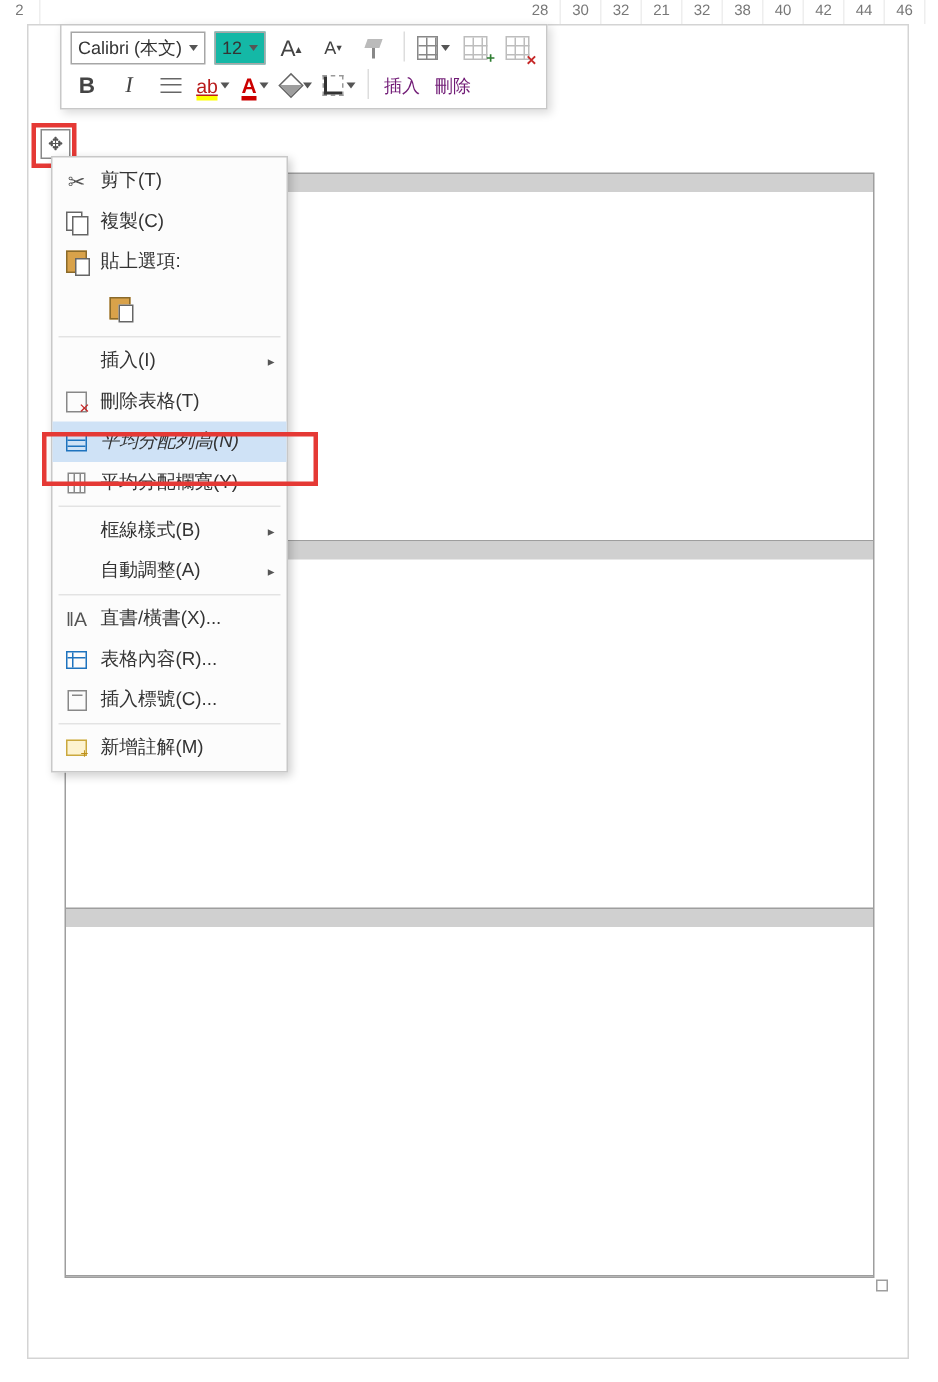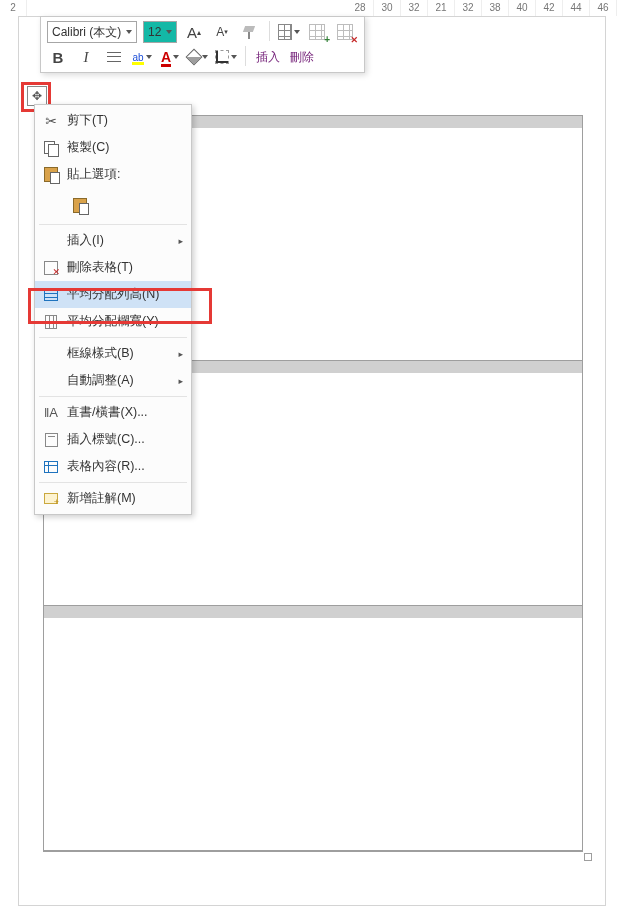--- a/index.html
+++ b/index.html
@@ -34,21 +34,21 @@
     .ic-addr { position:relative; }
     .ic-addr .ic-grid { opacity:.55; }
     .ic-addr::after { content:"+"; position:absolute; right:-2px; bottom:-2px; font-size:10px; color:#2e7d32; font-weight:bold; }
     .ic-delr { position:relative; }
     .ic-delr .ic-grid { opacity:.55; }
     .ic-delr::after { content:"✕"; position:absolute; right:-2px; bottom:-2px; font-size:9px; color:#c62828; font-weight:bold; }
     .bold { font-weight:bold; font-size:15px; }
     .italic { font-style:italic; font-family:"Times New Roman",serif; font-size:15px; }
     .eqln { width:14px; height:14px; display:flex; flex-direction:column; justify-content:space-around; }
     .eqln span { height:1px; background:#666; }
-    .ic-hl { position:relative; font-size:10px; color:#1d4ed8;text-decoration:underline; }
+    .ic-hl { position:relative; font-size:13px; color:#b91c1c;text-decoration:underline; }
     .ic-hl::after { content:""; position:absolute; left:0; right:0; bottom:-2px; height:3px; background:#ffff00; }
     .ic-fc { position:relative; font-size:14px; font-weight:bold; color:#c00; }
     .ic-fc::after { content:""; position:absolute; left:0; right:0; bottom:-2px; height:3px; background:#c00; }
     .ic-fill { width:12px; height:12px; transform:rotate(45deg); border:1px solid #666; background:linear-gradient(135deg,#fff 50%,#9e9e9e 50%); position:relative; }
     .ic-bd { width:14px; height:14px; border:1px dashed #999; }
     .ic-bd::before{ content:""; display:block; width:100%; height:100%; border-left:2px solid #333; border-bottom:2px solid #333; box-sizing:border-box; }
 
     
     .page { position:absolute; top:16px; left:18px; width:588px; height:890px; border:1px solid #d4d4d4; background:#fff; z-index:5; }
     .tbl { position:absolute; top:98px; left:24px; width:540px; border:1px solid #9e9e9e; }
@@ -57,21 +57,21 @@
     .tbl .cell::before { content:""; position:absolute; left:0; right:0; top:0; height:12px; background:#d0d0d0; }
     .tbl .cell.big { height:245px; }
     .tbl .hdl { position:absolute; right:-10px; bottom:-10px; width:8px; height:8px; border:1px solid #9e9e9e; background:#fff; }
 
     .move-handle { position:absolute; top:86px; left:27px; width:20px; height:20px; border:1px solid #888; background:#fff; z-index:25; display:flex; align-items:center; justify-content:center; font-size:12px; color:#555; cursor:move; }
     .red-box-handle { position:absolute; top:82px; left:21px; width:30px; height:30px; border:3px solid #e53935; z-index:26; pointer-events:none; }
 
     
     .ctx { position:absolute; top:104px; left:34px; width:158px; background:#fcfcfc; border:1px solid #c8c8c8; box-shadow:2px 2px 6px rgba(0,0,0,.2); z-index:40; padding:2px 0; }
     .ctx .mi { display:flex; align-items:center; height:27px; padding:0 8px 0 6px; cursor:pointer; position:relative; }
-    .ctx .mi.hl { background:#cfe2f6; }
+    .ctx .mi.hl { background:#cfe2f6;font-style:italic; }
     .ctx .sep { height:1px; background:#e3e3e3; margin:2px 4px; width:auto; }
     .ctx .ico { width:20px; height:20px; display:flex; align-items:center; justify-content:center; margin-right:6px; color:#555; }
     .ctx .txt { flex:1; font-size:12.5px; color:#333; white-space:nowrap; }
     .ctx .sub { font-size:9px; color:#555; margin-left:4px; }
     .ctx .paste-sect { padding:4px 0 4px 32px; }
     .ctx .paste-btn { width:26px; height:26px; border:1px solid transparent; display:inline-flex; align-items:center; justify-content:center; }
 
     .red-box-item { position:absolute; top:288px; left:28px; width:184px; height:36px; border:3px solid #e53935; z-index:45; pointer-events:none; }
 
     
@@ -259,30 +259,30 @@
     <span class="txt">自動調整(A)</span>
     <span class="sub">▸</span>
   </div>
   <div class="sep"></div>
   <div class="mi">
     <span class="ico i-dir">‖A</span>
     <span class="txt">直書/橫書(X)...</span>
   </div>
   <div class="mi">
     <span class="ico">
+        <span class="i-tprop"></span>
+      </span>
+    <span class="txt">表格內容(R)...</span>
+  </div>
+  <div class="mi">
+    <span class="ico">
         <span class="i-cap"></span>
       </span>
     <span class="txt">插入標號(C)...</span>
   </div>
-  <div class="mi">
-    <span class="ico">
-        <span class="i-tprop"></span>
-      </span>
-    <span class="txt">表格內容(R)...</span>
-  </div>
   <div class="sep"></div>
   <div class="mi">
     <span class="ico">
         <span class="i-cmt"></span>
       </span>
     <span class="txt">新增註解(M)</span>
   </div>
 </div>
 
 <div class="red-box-item"></div>

